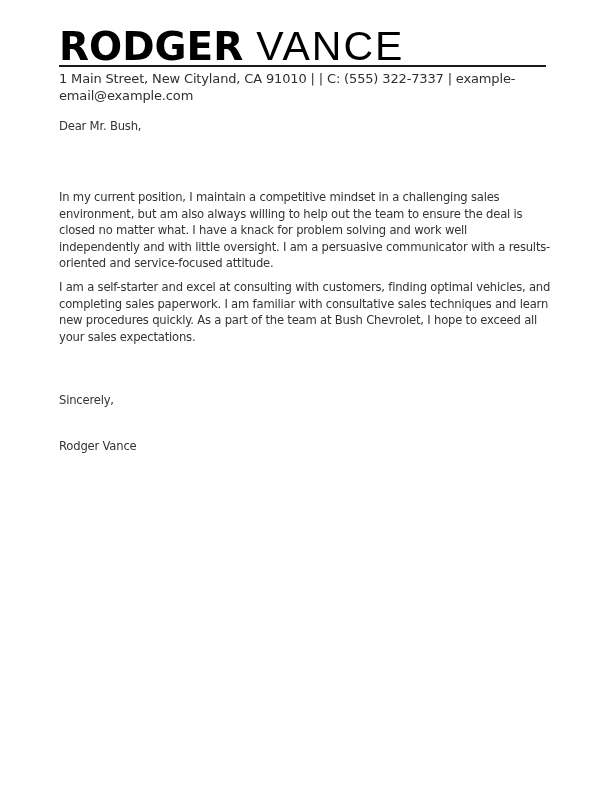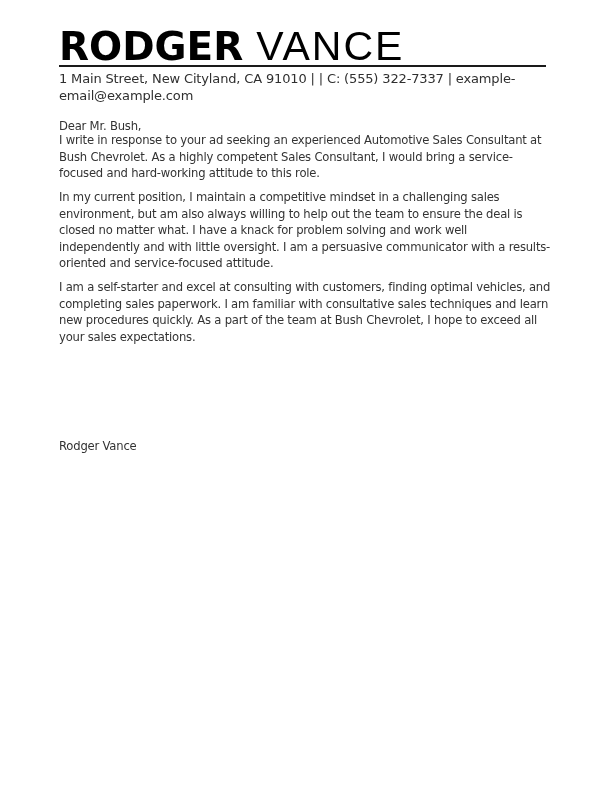--- a/index.html
+++ b/index.html
@@ -84,22 +84,22 @@
 
 <div class="page">
   <h1 class="name-heading"><span class="first">RODGER</span> <span class="last">VANCE</span></h1>
 
   <div class="rule"></div>
 
   <div class="contact">1 Main Street, New Cityland, CA 91010 | | C: (555) 322-7337 | example-email@example.com</div>
 
   <p class="body-text salutation">Dear Mr. Bush,</p>
 
-  <p class="body-text p1">I write in response to your ad seeking an experienced Automotive Sales Consultant at Bush Chevrolet. As a highly competent Sales Consultant, I would bring a service-focused and hard-working attitude to this role.</p>
 
   <p class="body-text p3">I am a self-starter and excel at consulting with customers, finding optimal vehicles, and completing sales paperwork. I am familiar with consultative sales techniques and learn new procedures quickly. As a part of the team at Bush Chevrolet, I hope to exceed all your sales expectations.</p>
 
   <p class="body-text p2">In my current position, I maintain a competitive mindset in a challenging sales environment, but am also always willing to help out the team to ensure the deal is closed no matter what. I have a knack for problem solving and work well independently and with little oversight. I am a persuasive communicator with a results-oriented and service-focused attitude.</p>
 
 
+  <p class="body-text closing">Sincerely,</p>
 
   <p class="body-text signature">Rodger Vance</p>
 </div>
 
 </body></html>

